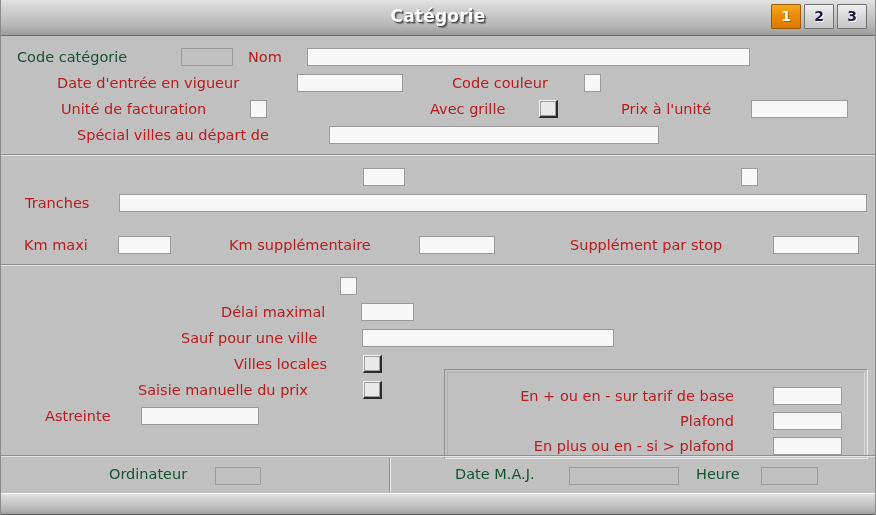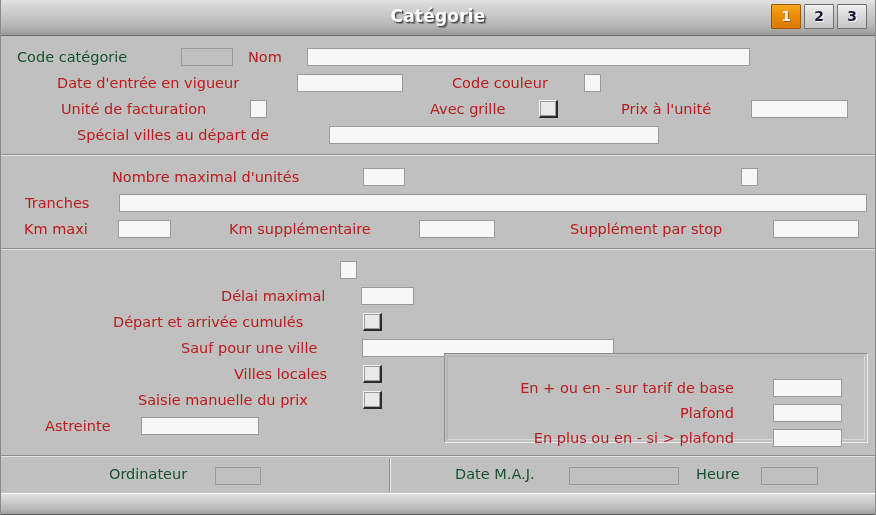--- a/index.html
+++ b/index.html
@@ -202,31 +202,30 @@
 
     </div>
   </div>
 
   <div class="groove-h"></div>
 
   <div class="section">
     <div class="sec-inner" style="padding:8px 0 6px 0;">
 
       <div class="row" style="height:26px;">
-        <span class="lbl" style="position:absolute;left:111px;">Nombre maximal d'unités</span>
         <input class="fld" style="position: absolute; left: 362px; width: 42px;" type="text" value="">
         <input class="fld mini" style="position: absolute; left: 740px;" type="text" value="">
       </div>
 
       <div class="row" style="height:26px;">
         <span class="lbl" style="position:absolute;left:24px;">Tranches</span>
         <input class="fld" style="position: absolute; left: 118px; width: 748px;" type="text" value="">
       </div>
 
-      <div class="row" style="height:26px;">
+      <div class="row" style="height:26px;margin-top:16px;">
         <span class="lbl" style="position:absolute;left:23px;">Km maxi</span>
         <input class="fld" style="position: absolute; left: 117px; width: 53px;" type="text" value="">
         <span class="lbl" style="position:absolute;left:228px;">Km supplémentaire</span>
         <input class="fld" style="position: absolute; left: 418px; width: 76px;" type="text" value="">
         <span class="lbl" style="position:absolute;left:569px;">Supplément par stop</span>
         <input class="fld" style="position: absolute; left: 772px; width: 86px;" type="text" value="">
       </div>
 
     </div>
   </div>
@@ -238,24 +237,20 @@
 
       <div class="row" style="height:26px;">
         <input class="fld mini" style="position: absolute; left: 339px;" type="text" value="">
       </div>
 
       <div class="row" style="height:26px;">
         <span class="lbl" style="position:absolute;left:220px;">Délai maximal</span>
         <input class="fld" style="position: absolute; left: 360px; width: 53px;" type="text" value="">
       </div>
 
-      <div class="row" style="height:26px;">
-        <span class="lbl" style="position:absolute;left:112px;">Départ et arrivée cumulés</span>
-        <div class="chk" style="position:absolute;left:362px;"></div>
-      </div>
 
       <div class="row" style="height:26px;">
         <span class="lbl" style="position:absolute;left:180px;">Sauf pour une ville</span>
         <input class="fld" style="position: absolute; left: 361px; width: 252px;" type="text" value="">
       </div>
 
       <div class="row" style="height:26px;">
         <span class="lbl" style="position:absolute;left:233px;">Villes locales</span>
         <div class="chk" style="position:absolute;left:362px;"></div>
       </div>
@@ -266,21 +261,21 @@
         <div class="chk" style="position:absolute;left:362px;"></div>
       </div>
 
       <div class="row" style="height:26px;">
         <span class="lbl" style="position:absolute;left:44px;">Astreinte</span>
         <input class="fld" style="position: absolute; left: 140px; width: 118px;" type="text" value="">
       </div>
 
       <div class="frame" style="position:absolute;left:443px;top:103px;width:424px;height:90px;">
         <div class="frame-in">
-          <div class="row" style="height:25px;margin-top:18px;">
+          <div class="row" style="height:25px;margin-top:10px;">
             <span class="lbl" style="position:absolute;right:130px;">En + ou en - sur tarif de base</span>
             <input class="fld" style="position: absolute; right: 22px; width: 69px;" type="text" value="">
           </div>
           <div class="row" style="height:25px;">
             <span class="lbl" style="position:absolute;right:130px;">Plafond</span>
             <input class="fld" style="position: absolute; right: 22px; width: 69px;" type="text" value="">
           </div>
           <div class="row" style="height:25px;">
             <span class="lbl" style="position:absolute;right:130px;">En plus ou en - si &gt; plafond</span>
             <input class="fld" style="position: absolute; right: 22px; width: 69px;" type="text" value="">

